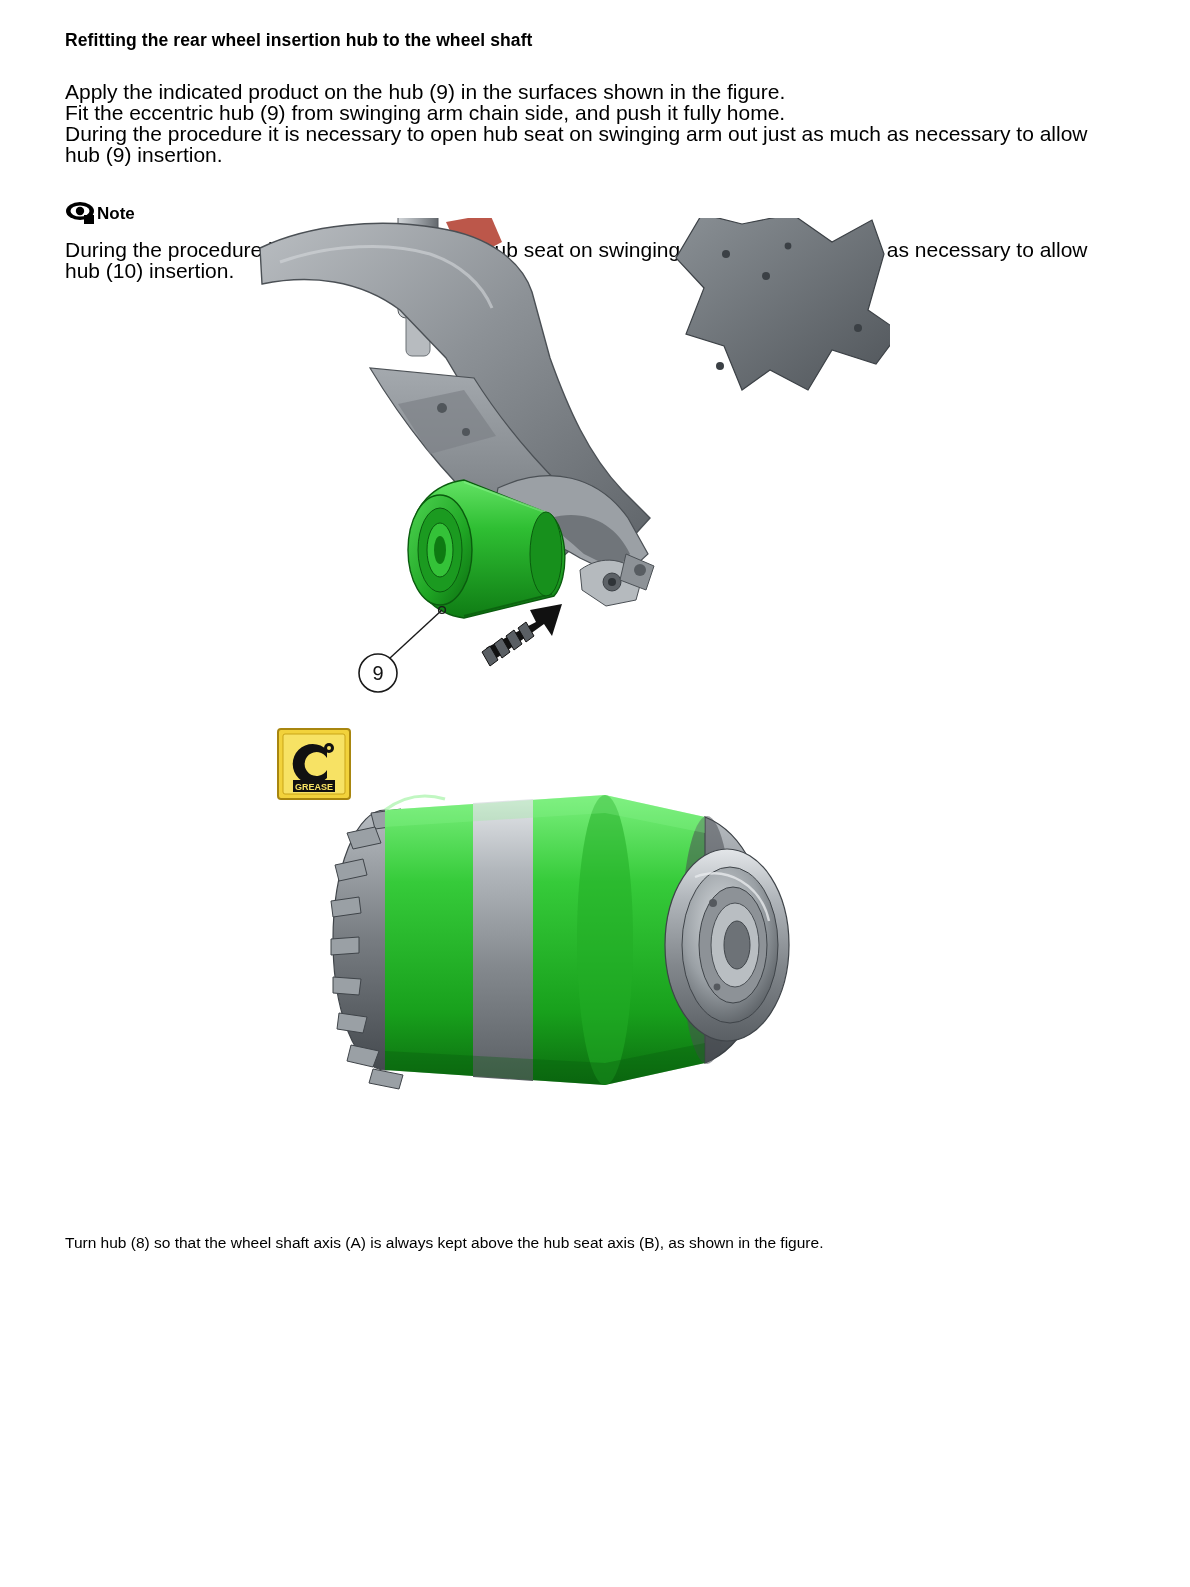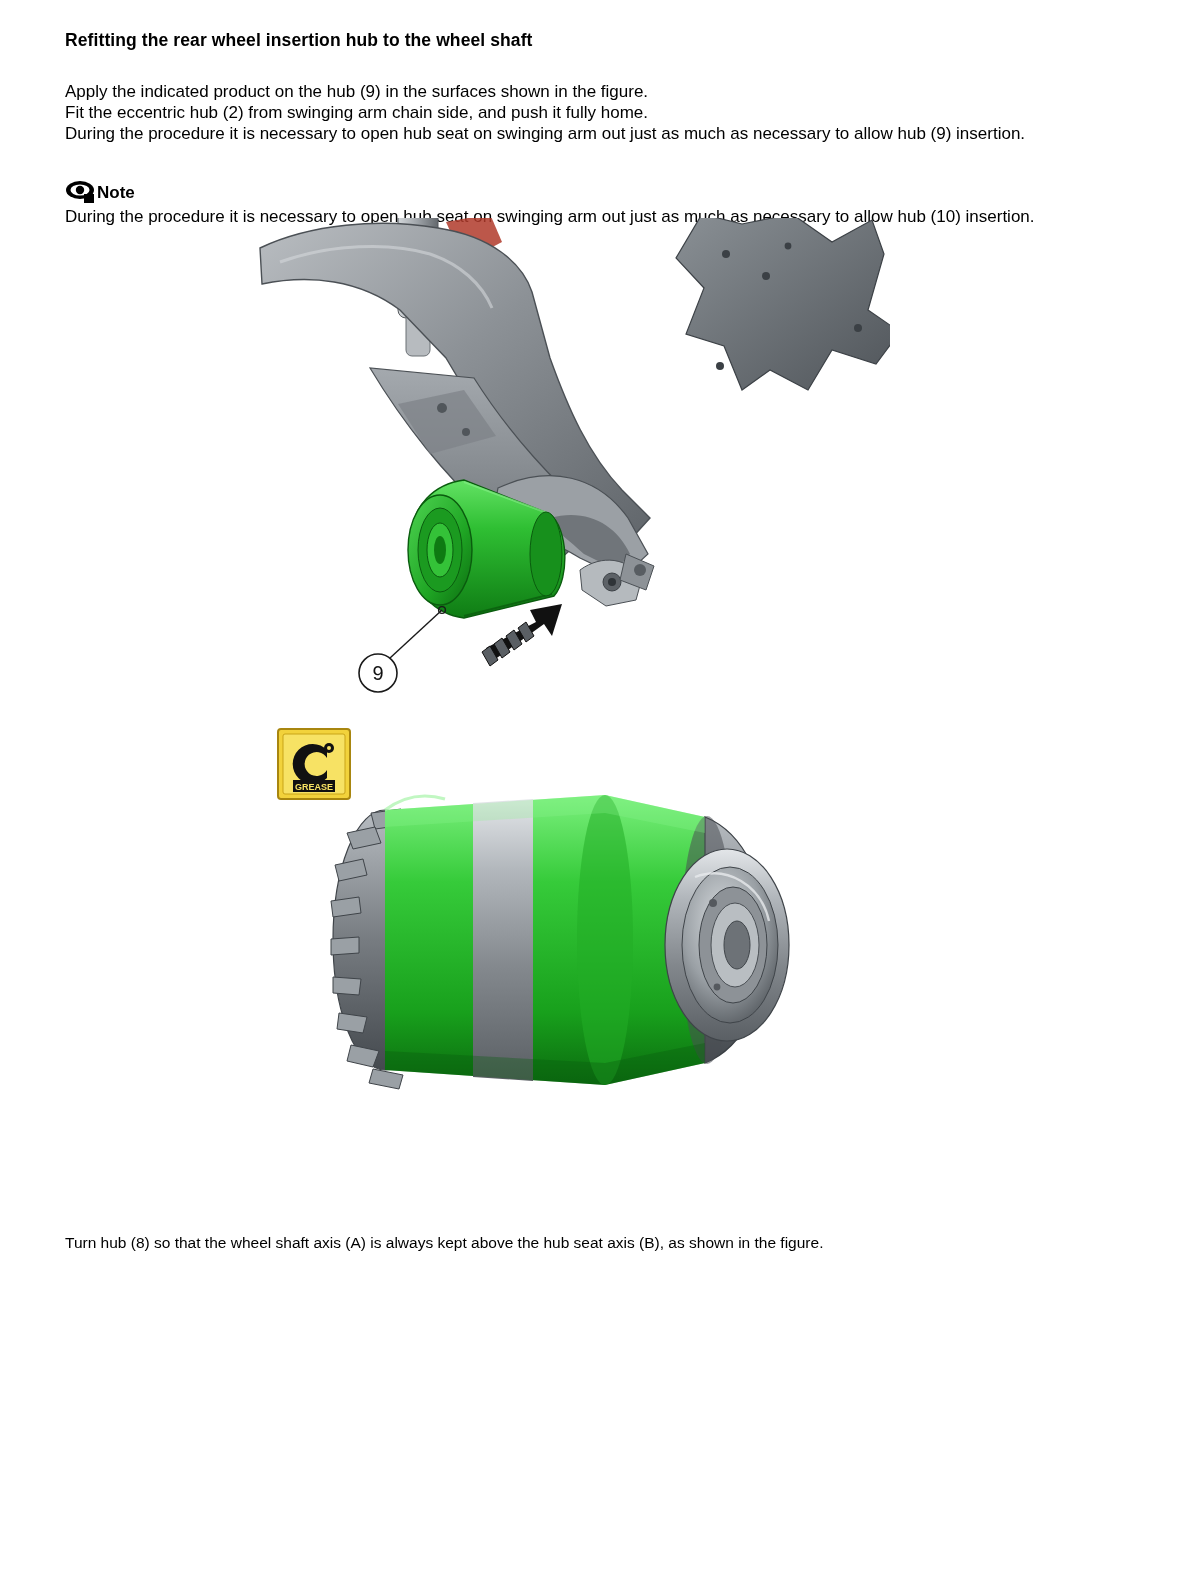--- a/index.html
+++ b/index.html
@@ -28,33 +28,33 @@
     top: 30px;
     width: 1060px;
   }
   h1.doc-title {
     font-size: 17.5px;
     font-weight: bold;
     margin: 0 0 30px 0;
     letter-spacing: 0.1px;
   }
   p.para {
-    font-size: 17px;
+    font-size: 21px;
     line-height: 21px;
     margin: 0;
   }
   .intro p { margin: 0; }
   .note-block {
     margin-top: 34px;
   }
   .note-head {
     display: flex;
     align-items: flex-end;
     gap: 2px;
-    margin-bottom: 2px;
+    margin-bottom: 14px;
   }
   .note-icon {
     width: 30px;
     height: 26px;
     position: relative;
     display: inline-block;
   }
   .note-label {
     font-size: 17px;
     font-weight: bold;
@@ -99,21 +99,21 @@
 <body>
 
 <div class="page">
 
   <div class="content">
 
     <h1 class="doc-title">Refitting the rear wheel insertion hub to the wheel shaft</h1>
 
     <div class="intro">
       <p class="para">Apply the indicated product on the hub (9) in the surfaces shown in the figure.</p>
-      <p class="para">Fit the eccentric hub (2) from swinging arm chain side, and push it fully home.</p>
+      <p class="para">Fit the eccentric hub (9) from swinging arm chain side, and push it fully home.</p>
       <p class="para">During the procedure it is necessary to open hub seat on swinging arm out just as much as necessary to allow hub (9) insertion.</p>
     </div>
 
     <div class="note-block">
       <div class="note-head">
         <span class="note-icon">
           <svg width="30" height="26" viewBox="0 0 30 26">
             <ellipse cx="15" cy="12" rx="14" ry="9" fill="#000000"></ellipse>
             <ellipse cx="15" cy="12" rx="9.5" ry="5.5" fill="#ffffff"></ellipse>
             <circle cx="15" cy="12" r="4.2" fill="#000000"></circle>

